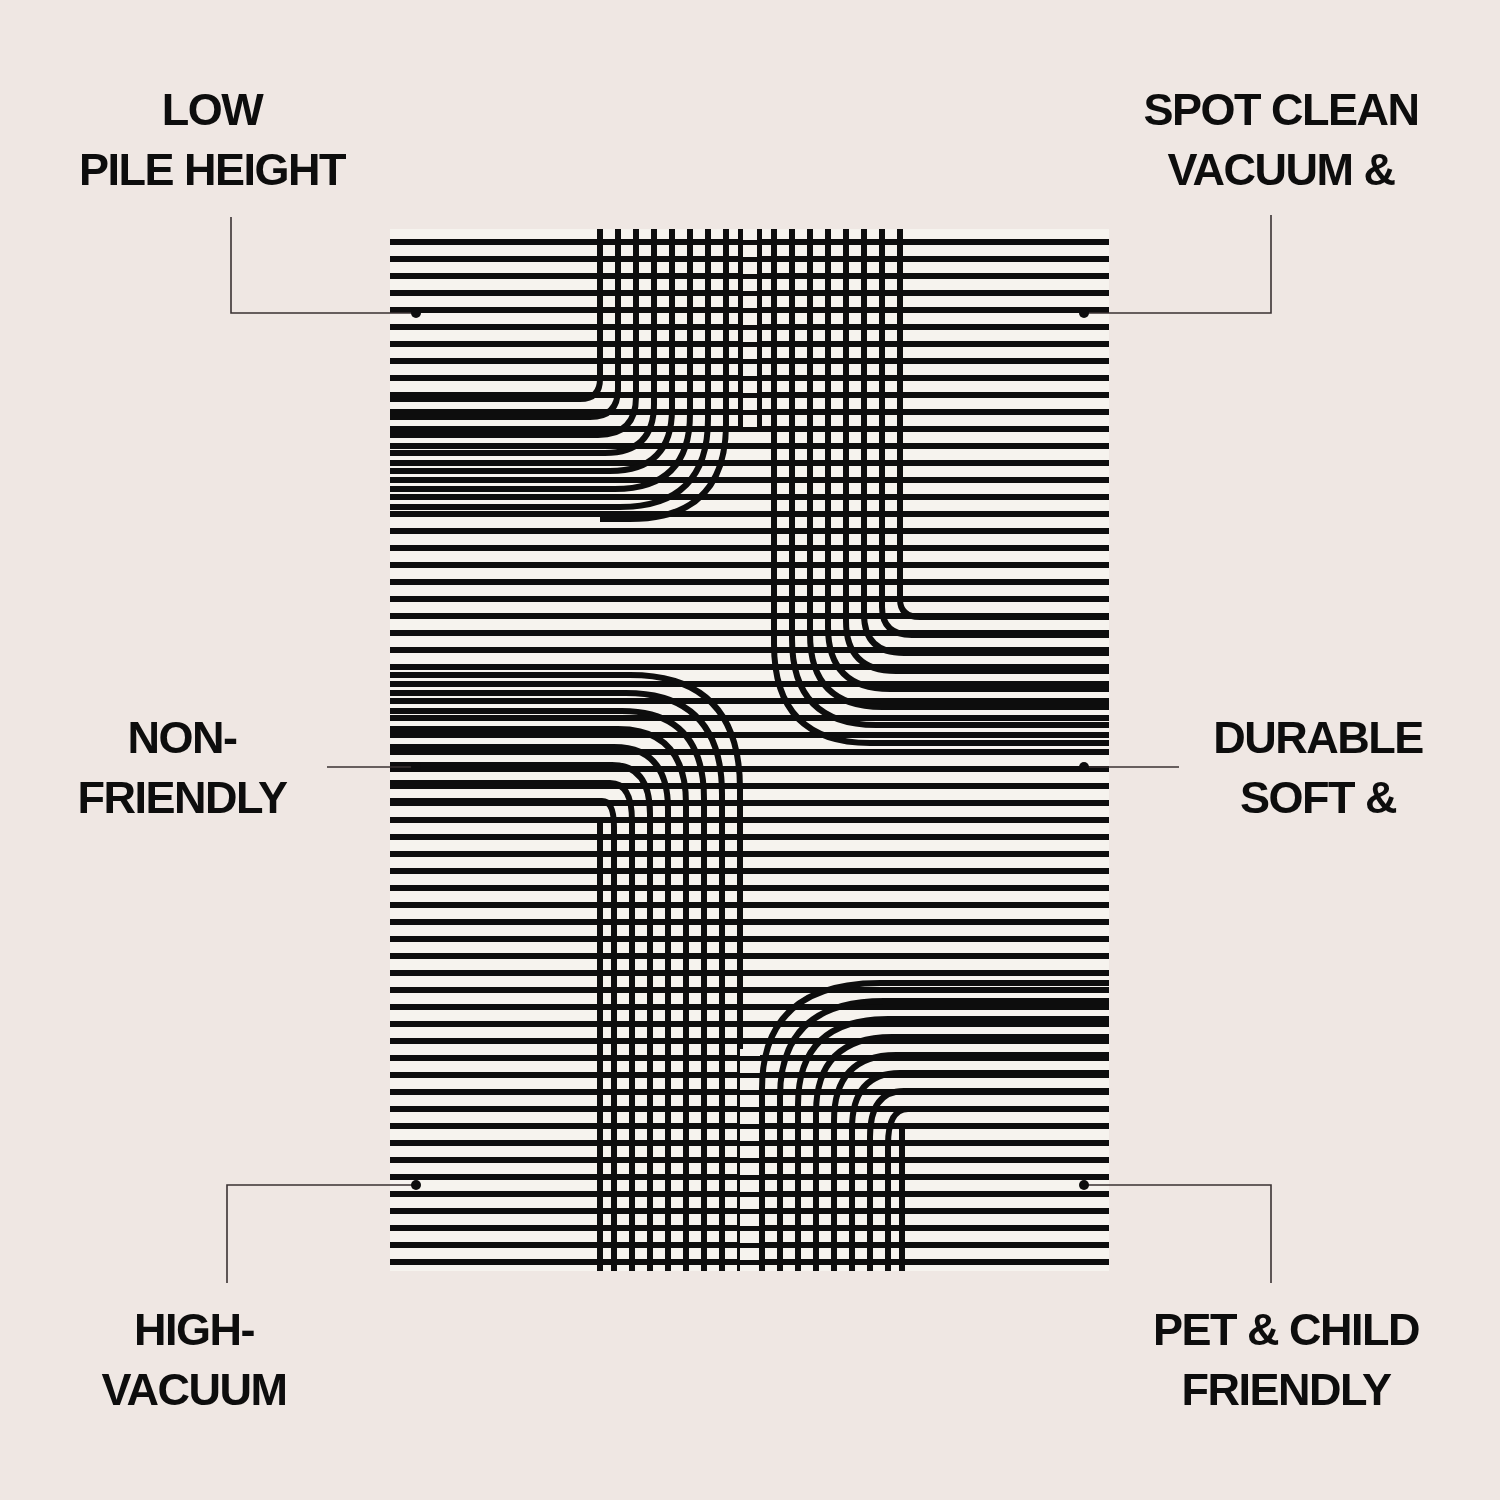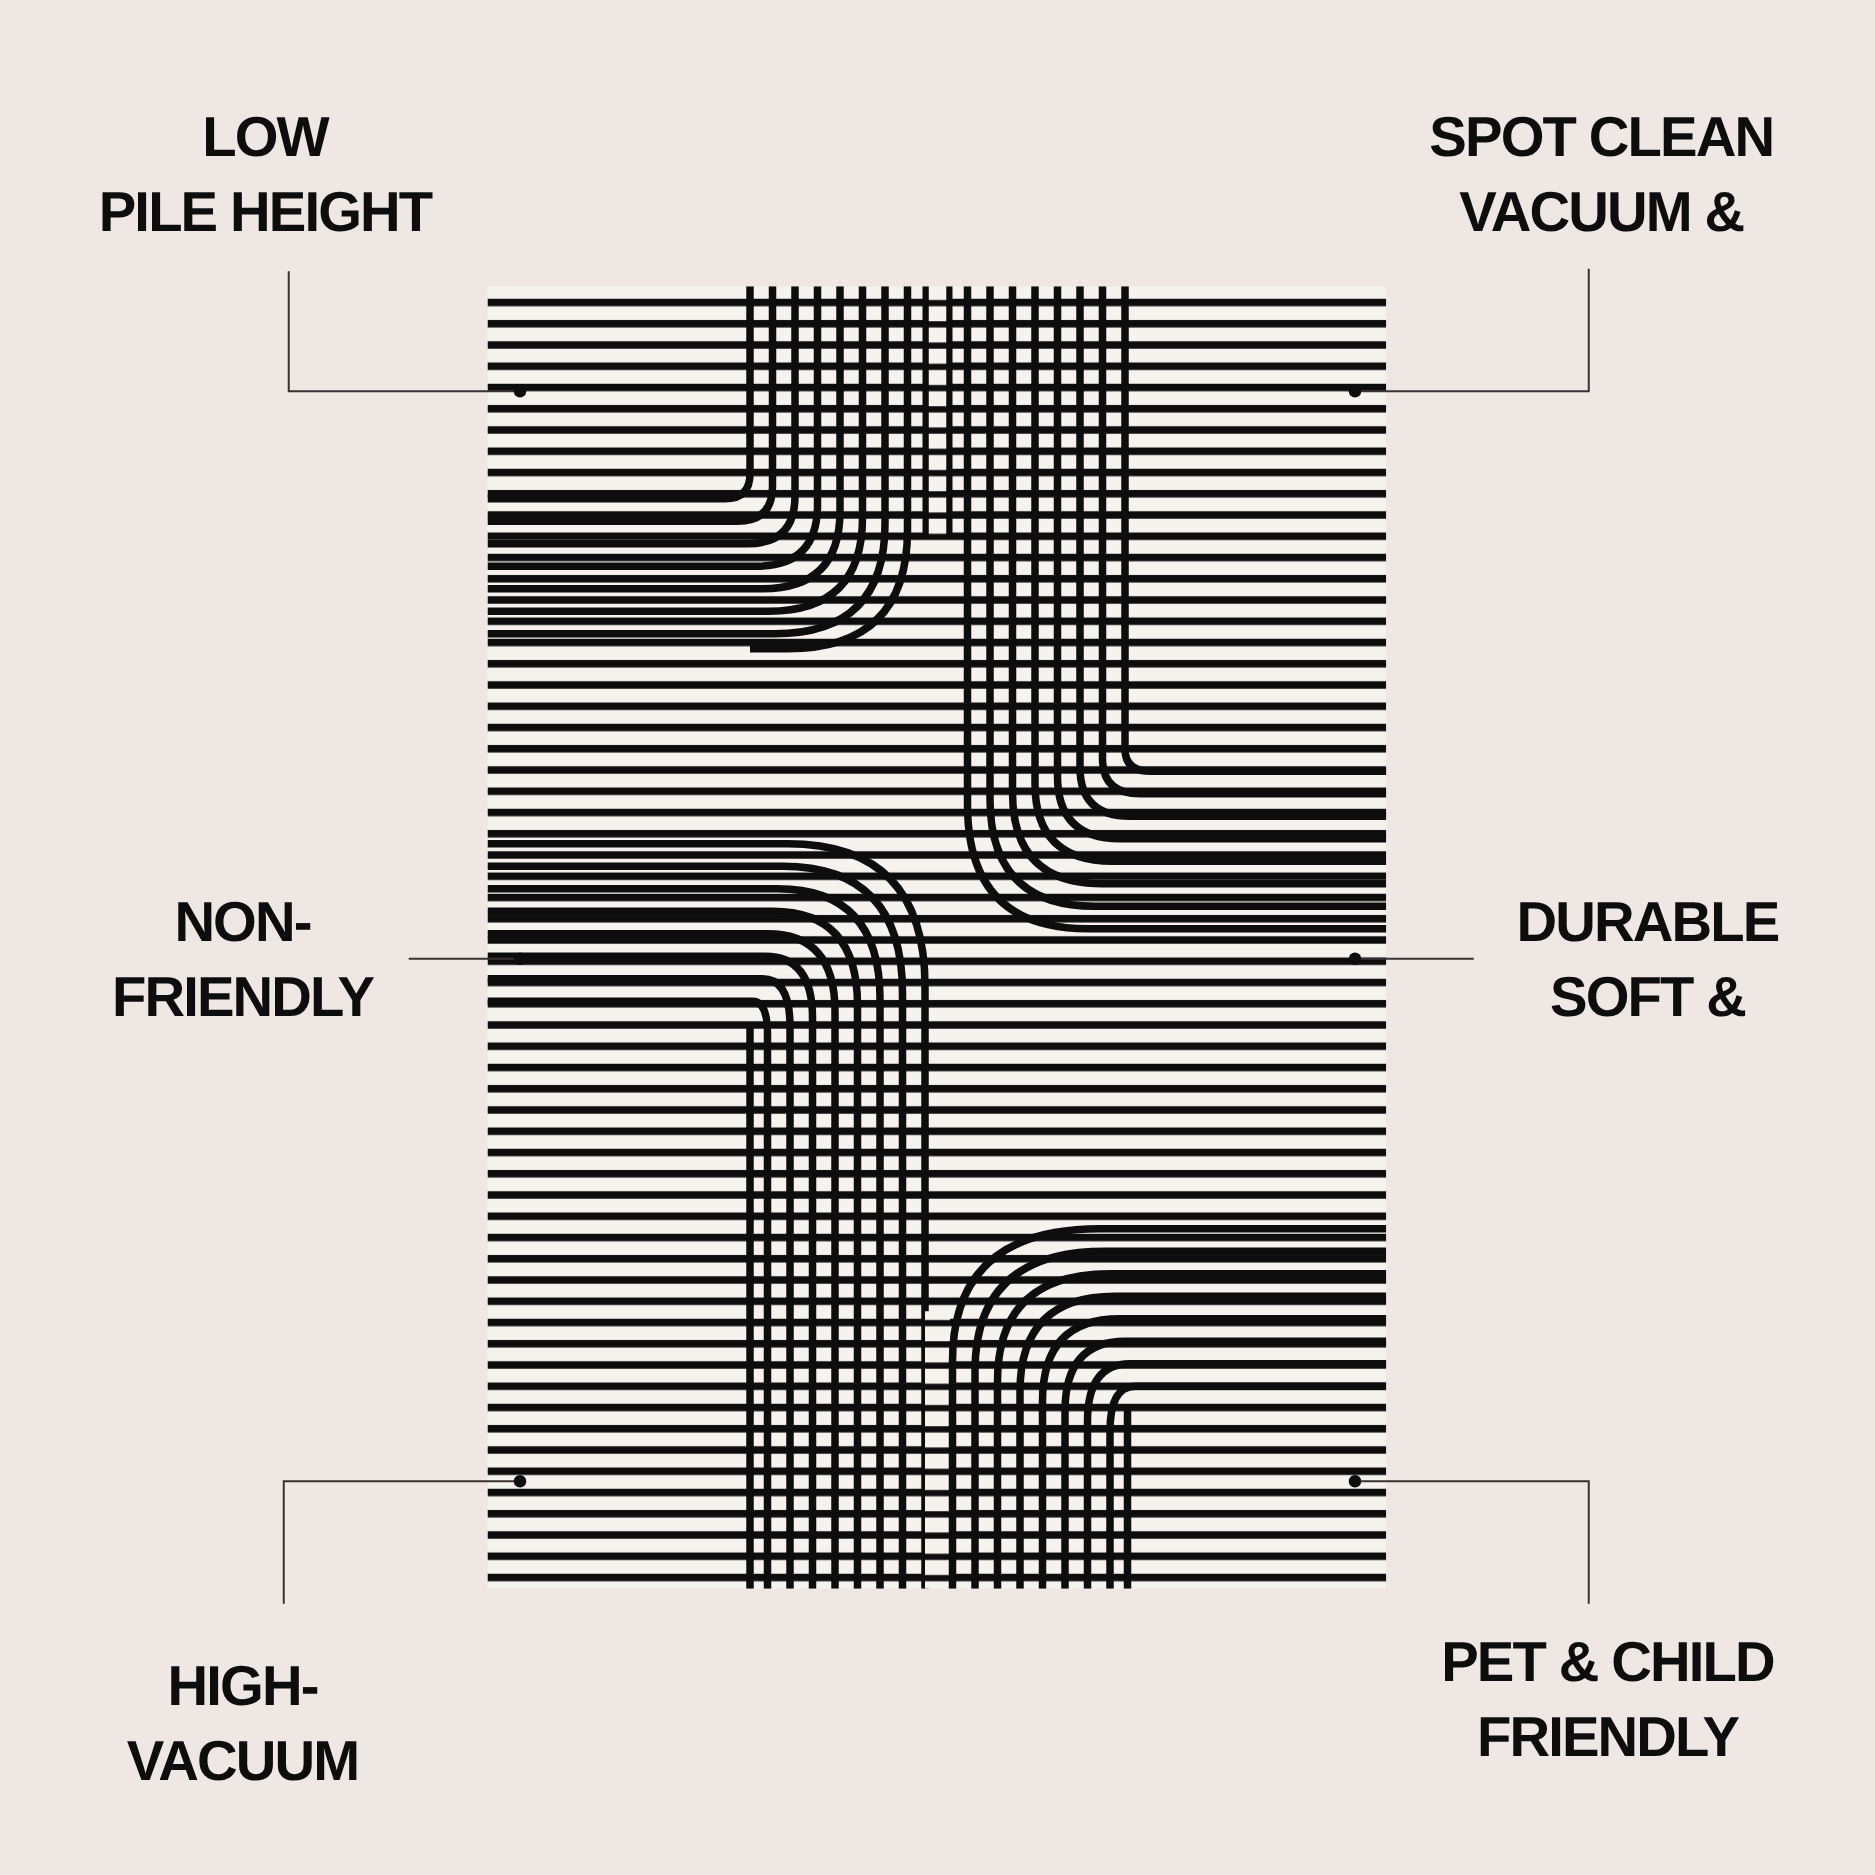--- a/index.html
+++ b/index.html
@@ -22,29 +22,29 @@
 <body>
 
 <div class="label" style="left:62px; top:80px; width:300px;">
   <span>LOW</span>
   <span>PILE HEIGHT</span>
 </div>
 <div class="label" style="left:1124px; top:80px; width:314px;">
   <span>SPOT CLEAN</span>
   <span>VACUUM &amp;</span>
 </div>
-<div class="label" style="left:62px; top:708px; width:264px;">
+<div class="label" style="left:50px; top:708px; width:264px;">
   <span>NON-</span>
   <span>FRIENDLY</span>
 </div>
 <div class="label" style="left:1196px; top:708px; width:244px;">
   <span>DURABLE</span>
   <span>SOFT &amp;</span>
 </div>
-<div class="label" style="left:84px; top:1300px; width:220px;margin-top:19px;">
+<div class="label" style="left:84px; top:1300px; width:220px;">
   <span>HIGH-</span>
   <span>VACUUM</span>
 </div>
 <div class="label" style="left:1136px; top:1300px; width:300px;">
   <span>PET &amp; CHILD</span>
   <span>FRIENDLY</span>
 </div>
 
 <svg class="rug" viewBox="0 0 719 1042" xmlns="http://www.w3.org/2000/svg">
   <defs>

